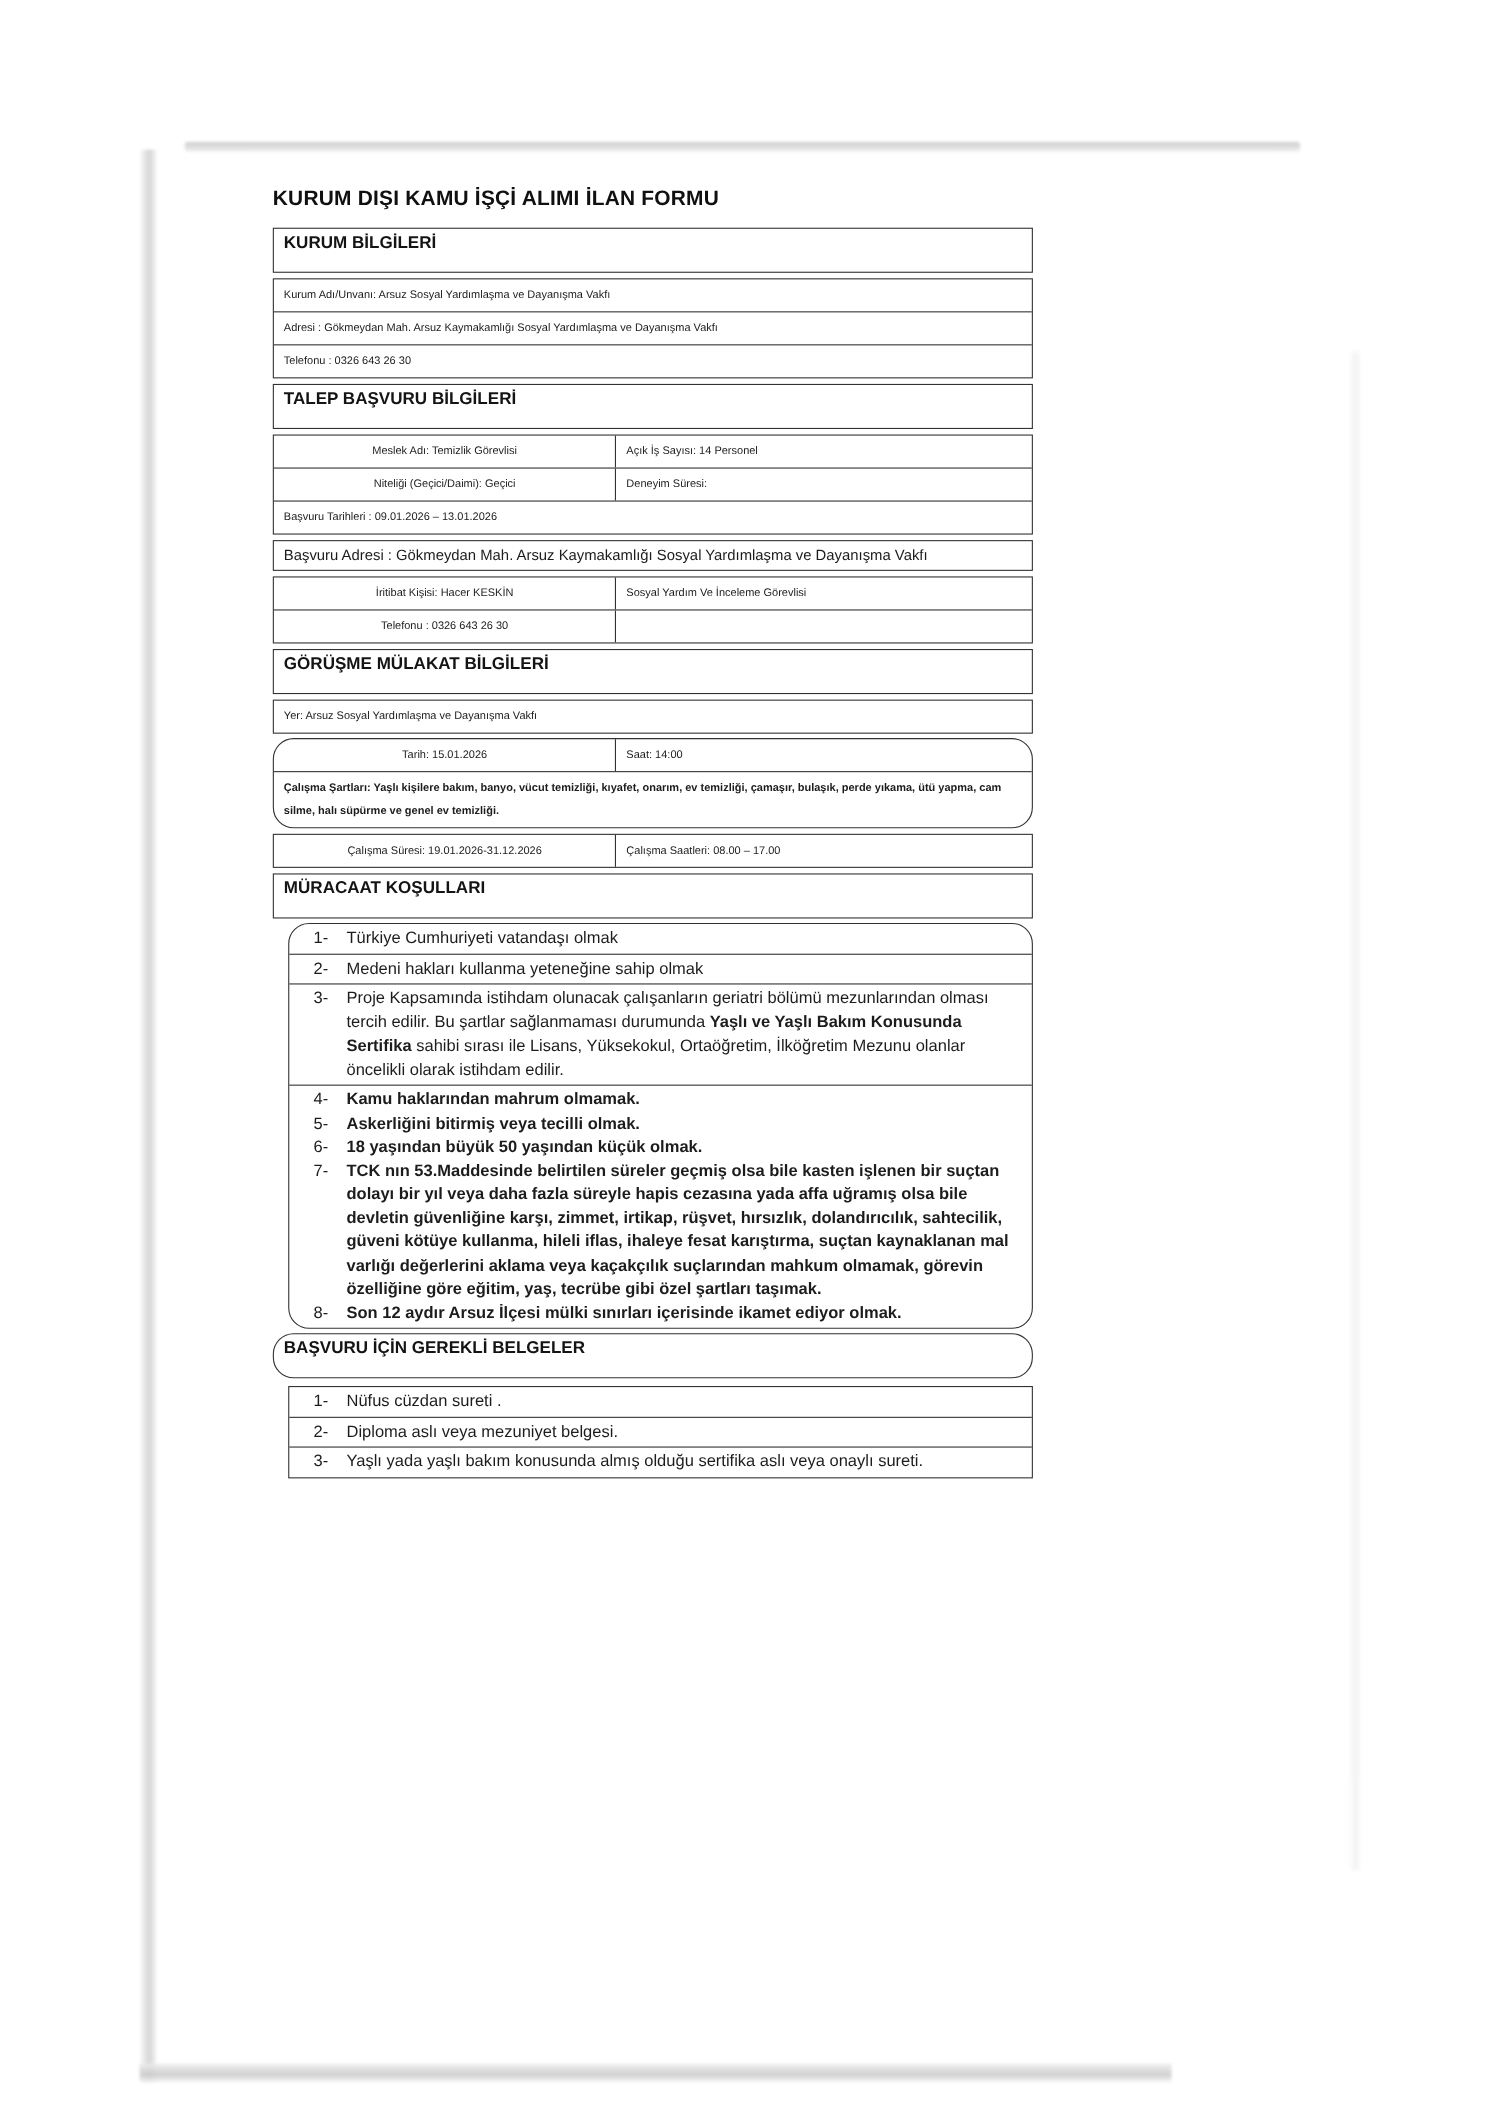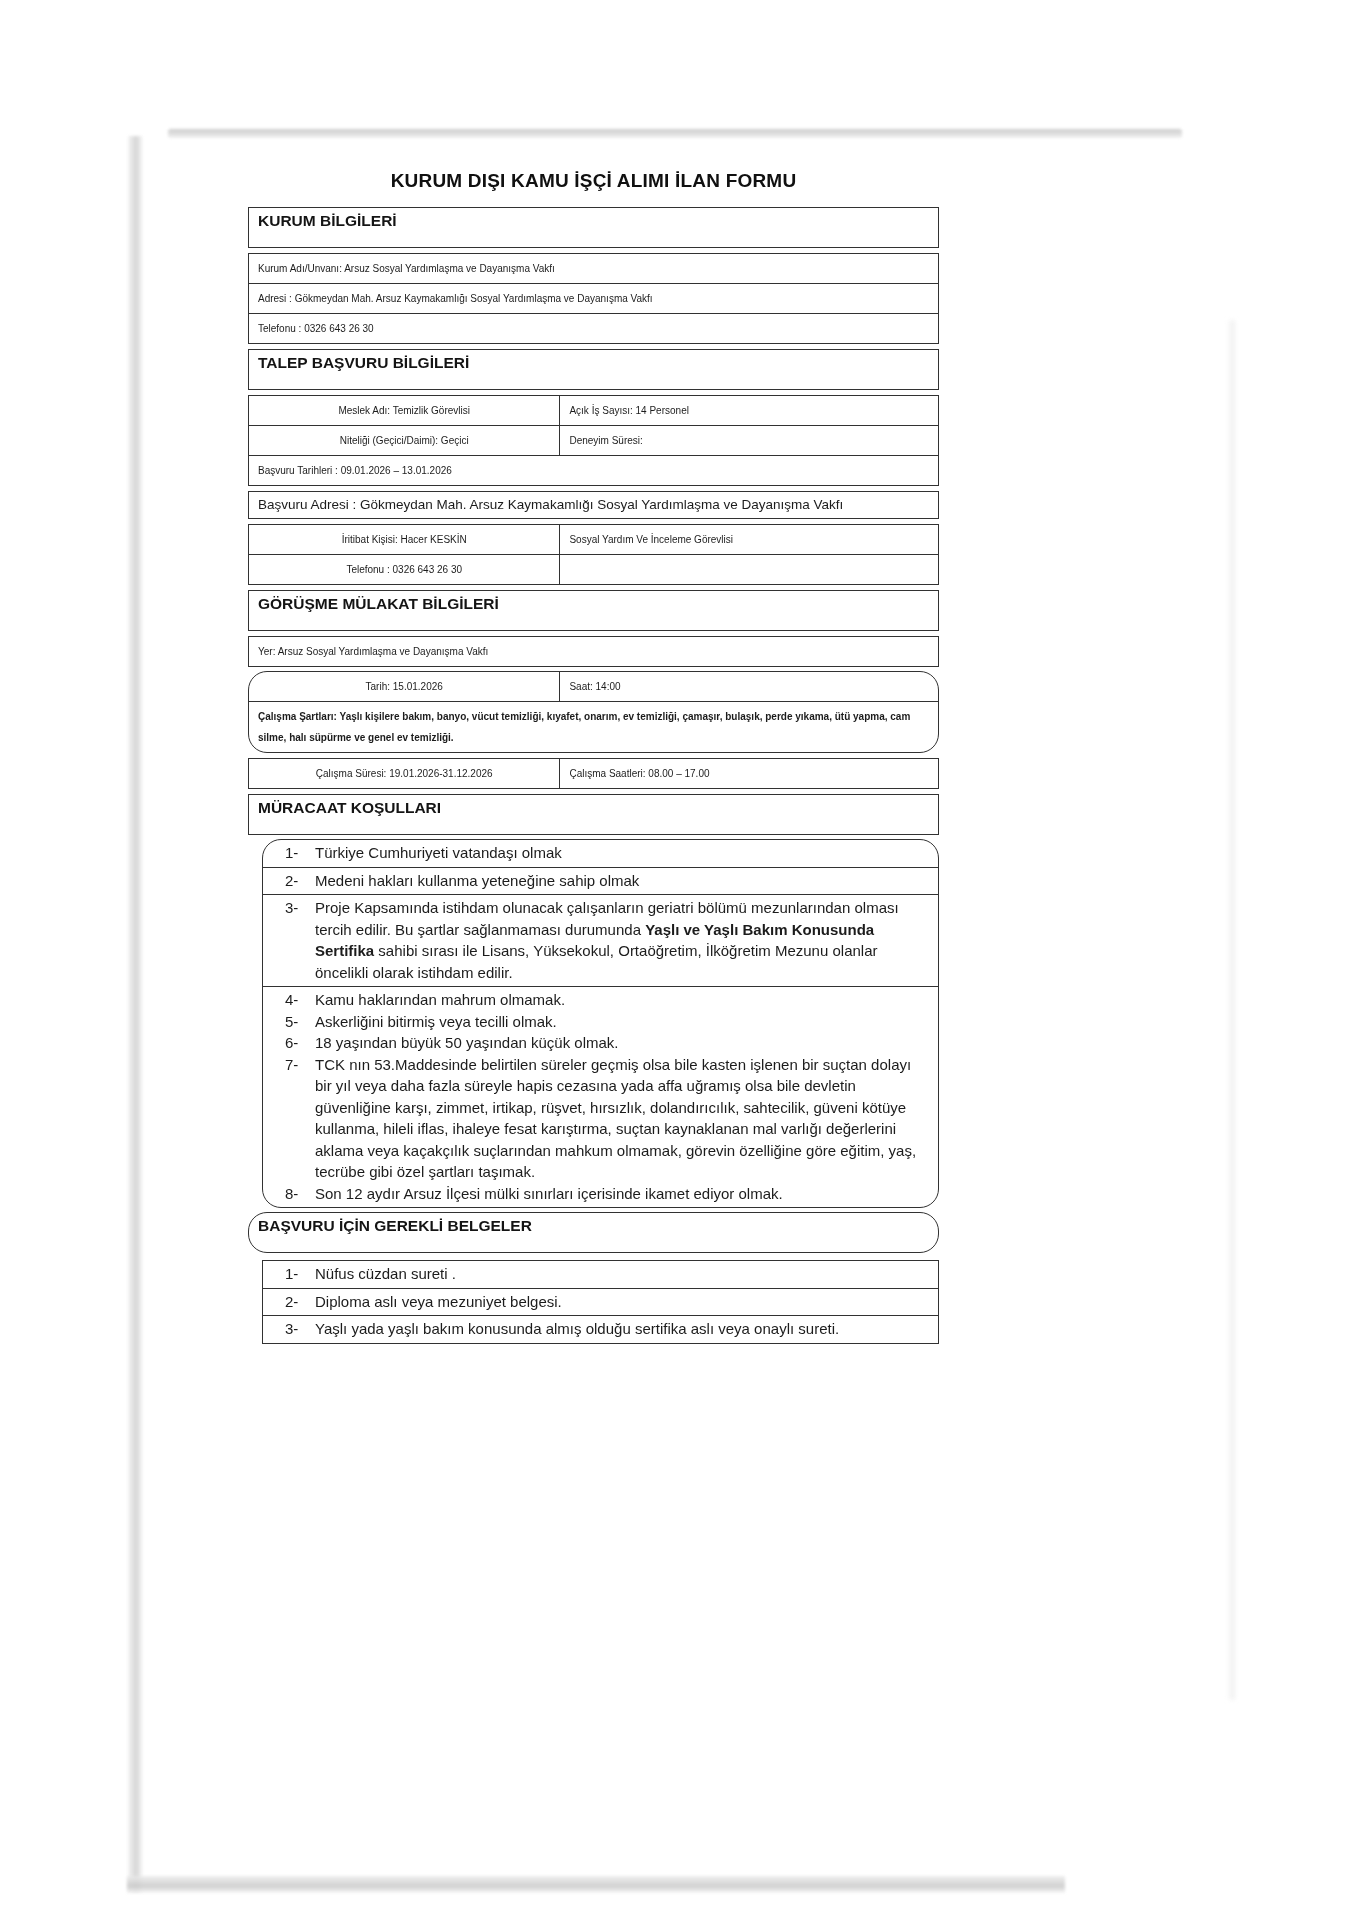--- a/index.html
+++ b/index.html
@@ -17,21 +17,21 @@
   .shadow-left{left:128px;top:136px;width:15px;height:1756px;
     background:linear-gradient(90deg,#f2f2f2,#cfcfcf 55%,#fbfbfb);filter:blur(1.5px);opacity:.85;}
   .shadow-bottom{left:127px;top:1876px;width:938px;height:17px;
     background:linear-gradient(180deg,#ededed,#c9c9c9 60%,#f6f6f6);filter:blur(1.5px);opacity:.85;}
   .shadow-right{left:1228px;top:320px;width:7px;height:1380px;
     background:linear-gradient(90deg,#f6f6f6,#e4e4e4);filter:blur(2px);opacity:.6;}
 
   .form{position:absolute;left:248px;top:170px;width:691px;}
   .title{
     font-size:19px;font-weight:bold;letter-spacing:.2px;color:#101010;
-    text-align:center;margin:0 0 15px 0;
+    margin:0 0 15px 0;
   }
   .box{
     border:1.5px solid #323232;
     font-weight:bold;font-size:15.5px;
     padding:4px 9px 17px 9px;
     color:#141414;
   }
   .tbl{border:1.5px solid #323232;}
   .tbl .row + .row{border-top:1.5px solid #323232;}
   .row{font-size:10px;line-height:21px;padding:4px 9px;}
@@ -45,21 +45,21 @@
   .mt7{margin-top:7px;}
 
   .list{margin-left:14px;border:1.5px solid #323232;}
   .list .lrow + .lrow{border-top:1.5px solid #323232;}
   .lrow{display:flex;font-size:15px;line-height:21.5px;padding:2px 8px 3px 0;}
   .lrow .n{flex:0 0 30px;padding-left:22px;box-sizing:content-box;}
   .lrow .t{flex:1;}
   .lgroup{display:block;padding:2px 8px 3px 0;}
   .lgroup .sub{display:flex;}
   .lgroup .sub .n{flex:0 0 30px;padding-left:22px;}
-  .lgroup .sub .t{flex:1;}
+  .lgroup .sub .t{flex:1;font-weight:bold;}
   b{font-weight:bold;}
 </style>
 </head>
 <body>
 
 <div class="shadow shadow-top"></div>
 <div class="shadow shadow-left"></div>
 <div class="shadow shadow-bottom"></div>
 <div class="shadow shadow-right"></div>
 

